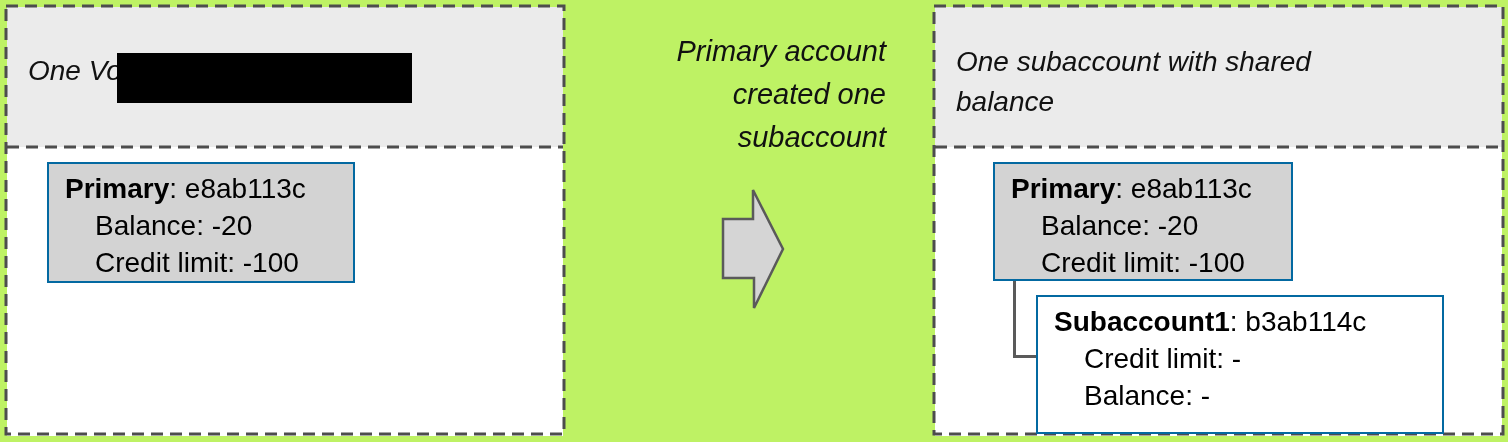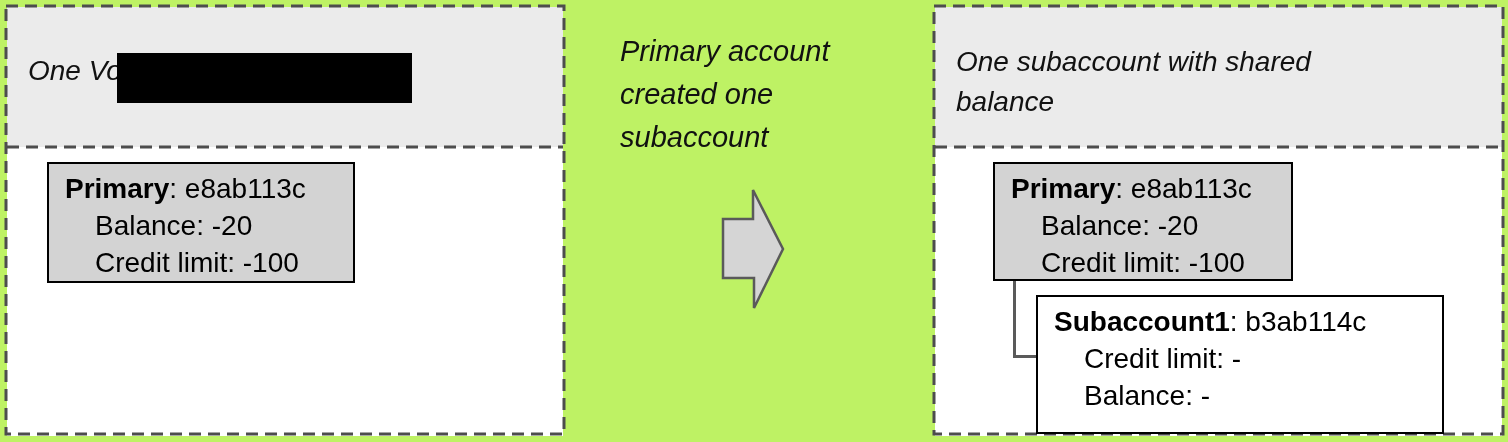--- a/index.html
+++ b/index.html
@@ -21,39 +21,39 @@
     font-size: 28px;
     line-height: 40px;
     color: #111111;
     white-space: pre-wrap;
   }
 
   
   .acct-box {
     position: absolute;
     box-sizing: border-box;
-    border: 2px solid #000000;
+    border: 2px solid #0369a1;
     background: #d3d3d3;
     font-size: 28px;
     line-height: 37px;
     padding: 6px 6px 0 16px;
     overflow: hidden;
     white-space: nowrap;
   }
   .acct-box .acct-title b { font-weight: bold; }
   .acct-box .acct-line { padding-left: 30px; }
   .acct-box.white-box { background: #ffffff; }
 
   
   .transition-label {
     position: absolute;
     left: 620px;
     top: 30px;
     width: 266px;
-    text-align: left;
+    text-align: right;
     font-style: italic;
     font-size: 29px;
     line-height: 43px;
     color: #111111;
   }
 
   .connector-seg { position: absolute; background: #5a5a5a; }
 
   .redaction { position: absolute; background: #000000; }
 </style>

